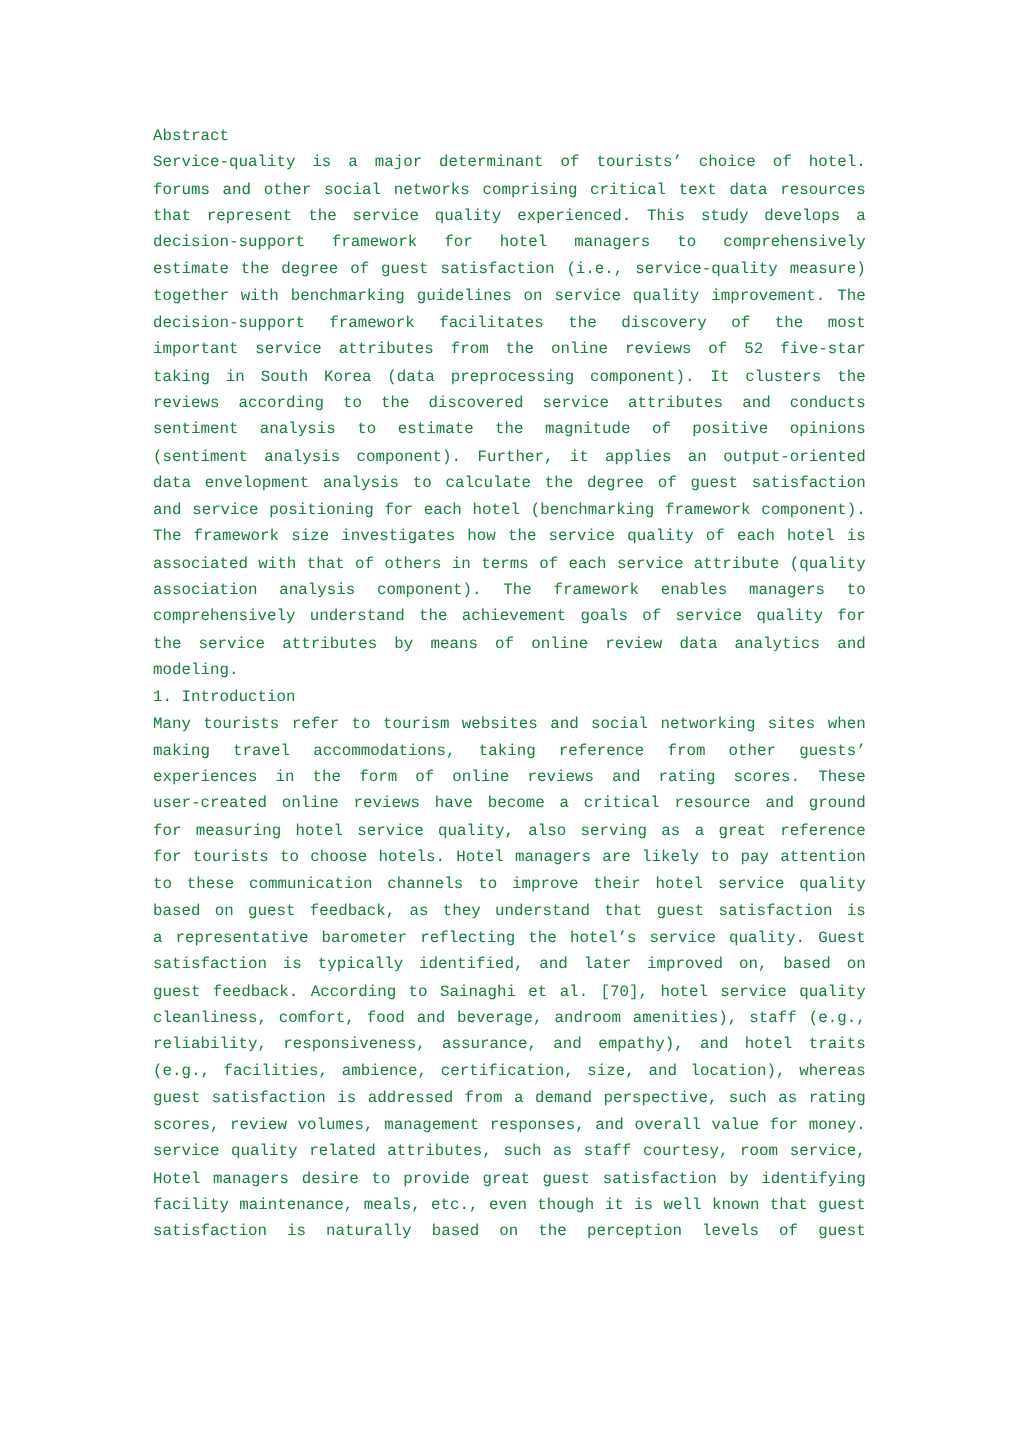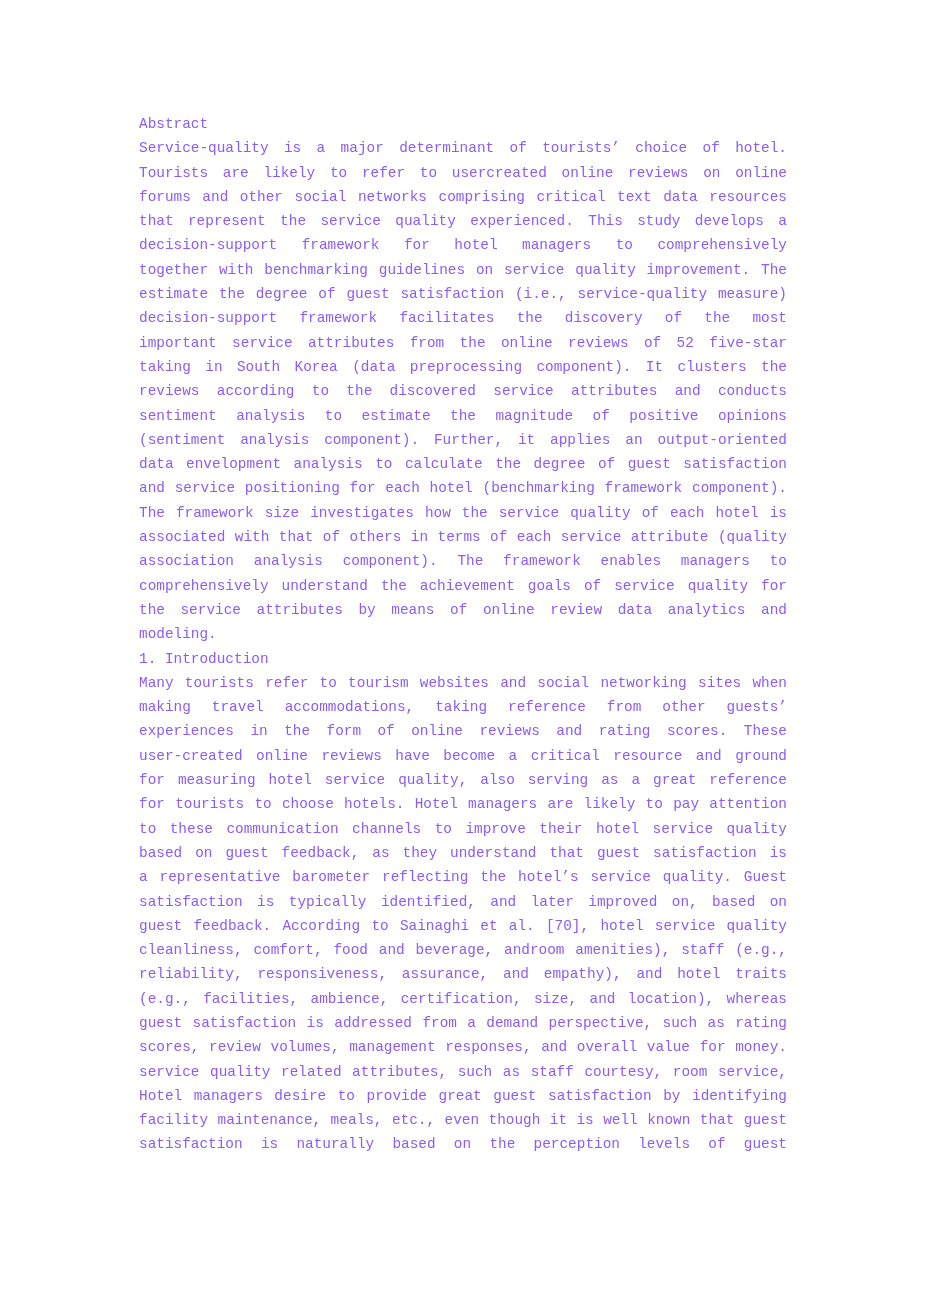--- a/index.html
+++ b/index.html
@@ -32,29 +32,28 @@
     text-align-last: justify;
   }
   .line.heading {
     text-align: left;
   }
 </style>
 </head>
 <body>
 
 <div class="page" style="background: rgb(255, 255, 255);">
-  <div class="text-block" style="color: #8b5cf6;">
+  <div class="text-block" style="color: #15803d;">
       <div class="line heading">Abstract</div>
       <div class="line justified">Service-quality is a major determinant of tourists’ choice of hotel.</div>
-      <div class="line justified">Tourists are likely to refer to usercreated online reviews on online</div>
       <div class="line justified">forums and other social networks comprising critical text data resources</div>
       <div class="line justified">that represent the service quality experienced. This study develops a</div>
       <div class="line justified">decision-support framework for hotel managers to comprehensively</div>
+      <div class="line justified">estimate the degree of guest satisfaction (i.e., service-quality measure)</div>
       <div class="line justified">together with benchmarking guidelines on service quality improvement. The</div>
-      <div class="line justified">estimate the degree of guest satisfaction (i.e., service-quality measure)</div>
       <div class="line justified">decision-support framework facilitates the discovery of the most</div>
       <div class="line justified">important service attributes from the online reviews of 52 five-star</div>
       <div class="line justified">taking in South Korea (data preprocessing component). It clusters the</div>
       <div class="line justified">reviews according to the discovered service attributes and conducts</div>
       <div class="line justified">sentiment analysis to estimate the magnitude of positive opinions</div>
       <div class="line justified">(sentiment analysis component). Further, it applies an output-oriented</div>
       <div class="line justified">data envelopment analysis to calculate the degree of guest satisfaction</div>
       <div class="line justified">and service positioning for each hotel (benchmarking framework component).</div>
       <div class="line justified">The framework size investigates how the service quality of each hotel is</div>
       <div class="line justified">associated with that of others in terms of each service attribute (quality</div>

